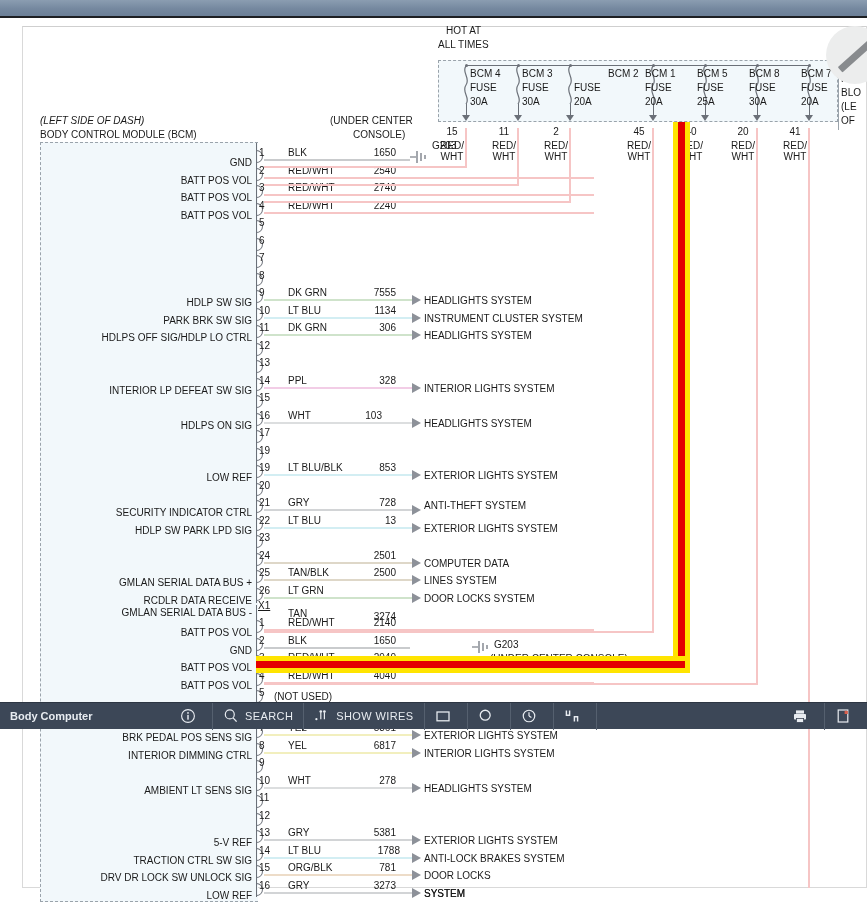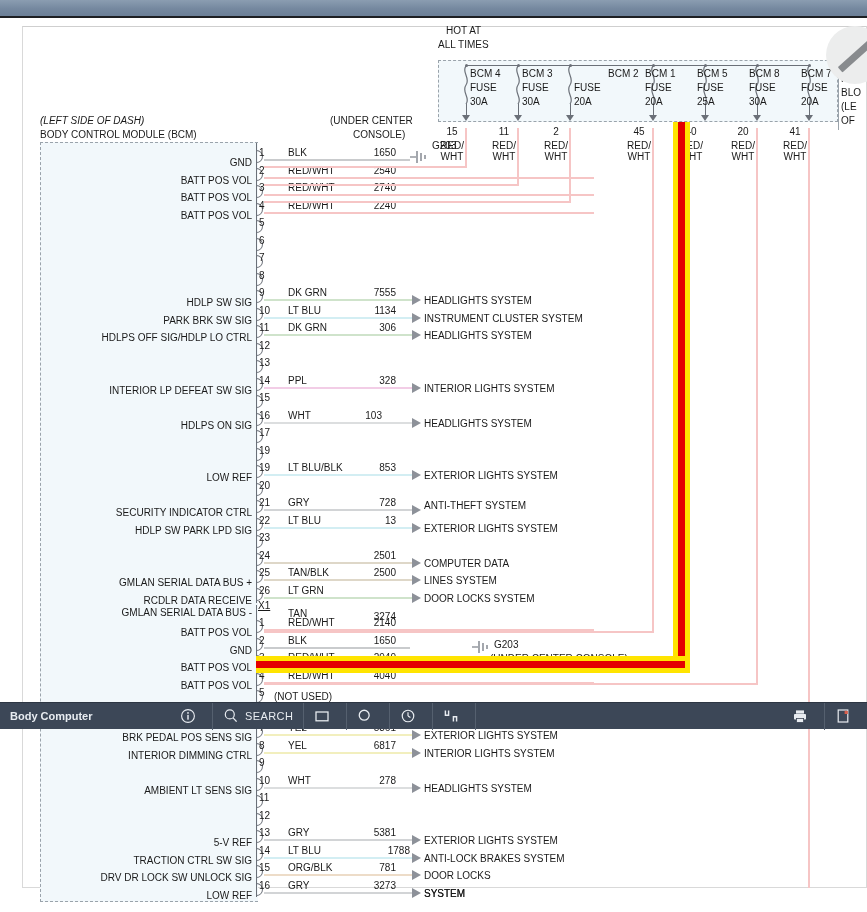--- a/index.html
+++ b/index.html
@@ -423,21 +423,21 @@
       <div class="t r" style="left: 30px; top: 837px; width: 222px;">5-V REF</div>
       <div class="t" style="left: 288px; top: 827px;">GRY</div>
       <div class="t r" style="left: 330px; top: 827px; width: 66px;">5381</div>
       <div class="wire" style="left: 264px; top: 839px; background: rgb(210, 212, 214); width: 148px;"></div>
       <div class="arrow" style="left: 412px; top: 835px;"></div>
       <div class="t" style="left: 424px; top: 835px;">EXTERIOR LIGHTS SYSTEM</div>
       <div class="brk" style="left: 256px; top: 847.5px;"></div>
       <div class="t" style="left: 259px; top: 844.5px;">14</div>
       <div class="t r" style="left: 30px; top: 854.5px; width: 222px;">TRACTION CTRL SW SIG</div>
       <div class="t" style="left: 288px; top: 844.5px;">LT BLU</div>
-      <div class="t r" style="left: 344px; top: 844.5px; width: 66px; text-align: right;">1788</div>
+      <div class="t r" style="left: 334px; top: 844.5px; width: 66px; text-align: right;">1788</div>
       <div class="wire" style="left: 264px; top: 856.5px; background: rgb(211, 238, 243); width: 148px;"></div>
       <div class="arrow" style="left: 412px; top: 852.5px;"></div>
       <div class="t" style="left: 424px; top: 852.5px;">ANTI-LOCK BRAKES SYSTEM</div>
       <div class="brk" style="left: 256px; top: 865px;"></div>
       <div class="t" style="left: 259px; top: 862px;">15</div>
       <div class="t r" style="left: 30px; top: 872px; width: 222px;">DRV DR LOCK SW UNLOCK SIG</div>
       <div class="t" style="left: 288px; top: 862px;">ORG/BLK</div>
       <div class="t r" style="left: 330px; top: 862px; width: 66px;">781</div>
       <div class="wire" style="left: 264px; top: 874px; background: rgb(237, 220, 200); width: 148px;"></div>
       <div class="arrow" style="left: 412px; top: 870px;"></div>
@@ -501,20 +501,30 @@
     </div>
 
     <div class="tb-seg">
       <svg class="tb-ico" viewBox="0 0 20 20">
         <circle cx="8.5" cy="8" r="5.6" fill="none" stroke="#e8ecf1" stroke-width="1.5"></circle>
         <line x1="12.6" y1="12.3" x2="17" y2="17" stroke="#e8ecf1" stroke-width="1.7"></line>
       </svg>
       <span>SEARCH</span>
     </div>
 
+    <div class="tb-seg">
+      <svg class="tb-ico" viewBox="0 0 20 20">
+        <circle cx="3" cy="14" r="1.4" fill="#e8ecf1"></circle>
+        <circle cx="8.5" cy="4.5" r="1.7" fill="#e8ecf1"></circle>
+        <circle cx="13" cy="4.5" r="1.7" fill="#e8ecf1"></circle>
+        <line x1="8.5" y1="6" x2="8.5" y2="14" stroke="#e8ecf1" stroke-width="1.5"></line>
+        <line x1="13" y1="6" x2="13" y2="14" stroke="#e8ecf1" stroke-width="1.5"></line>
+      </svg>
+      <span>SHOW WIRES</span>
+    </div>
 
     <div class="tb-seg">
       <svg class="tb-ico" viewBox="0 0 20 20">
         <rect x="2.5" y="5" width="15" height="11" fill="none" stroke="#e8ecf1" stroke-width="1.6"></rect>
       </svg>
     </div>
     <div class="tb-seg">
       <svg class="tb-ico" viewBox="0 0 20 20">
         <circle cx="9" cy="9" r="6.2" fill="none" stroke="#e8ecf1" stroke-width="1.6"></circle>
       </svg>

